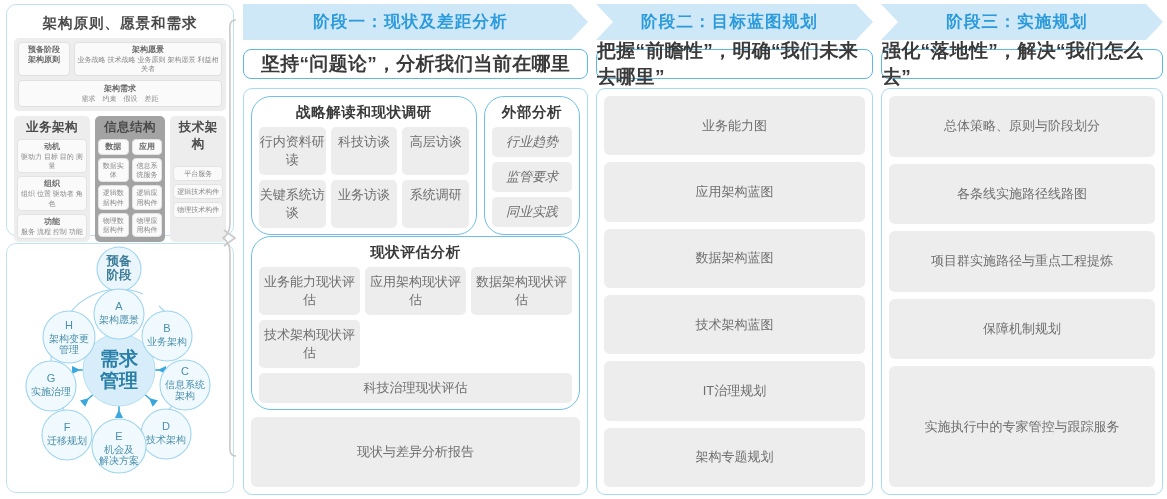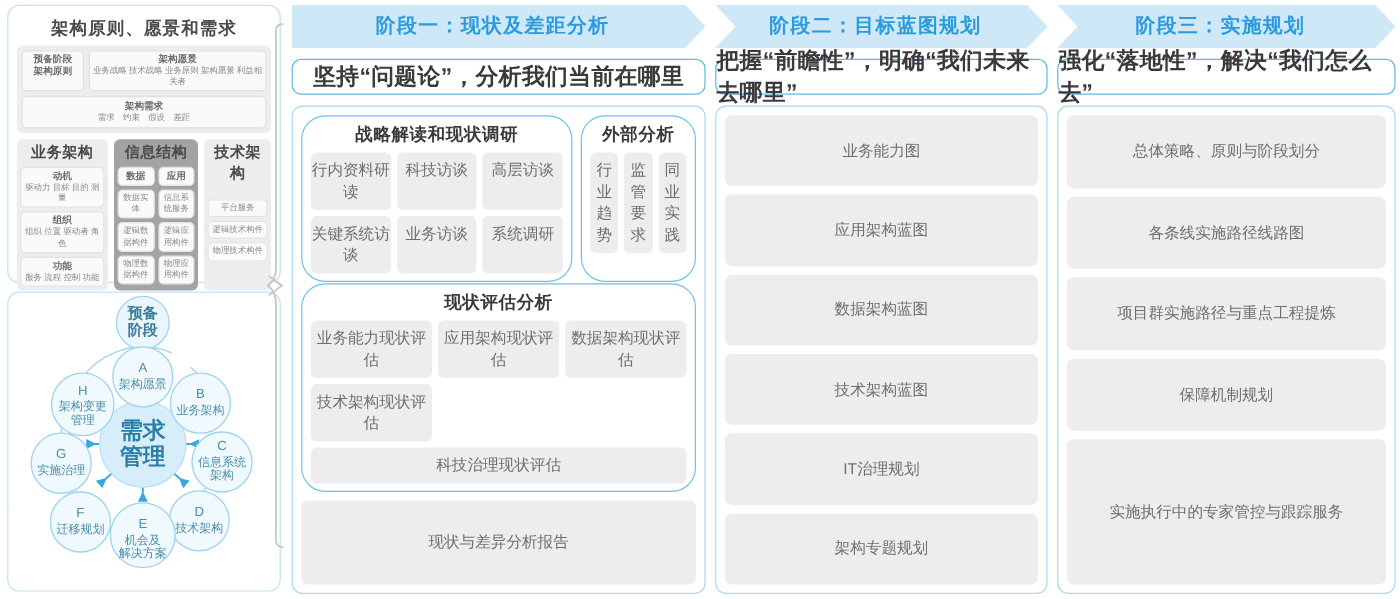--- a/index.html
+++ b/index.html
@@ -84,21 +84,21 @@
     background: #fff; padding: 7px; display: flex; flex-direction: column; }
 
   
   .p1-top { display: flex; gap: 7px; }
   .card { border: 1.3px solid #6ec0e8; border-radius: 20px; background: #fff; padding: 6px 7px; }
   .card-title { text-align: center; font-weight: bold; font-size: 14.5px; color: #3a3a3a;
     letter-spacing: .6px; margin-bottom: 5px; }
   .chip { background: #ededed; border-radius: 5px; text-align: center;
     font-size: 13px; color: #6f6f6f; padding: 6px 0; }
   .grid2 { display: grid; grid-template-columns: 1fr 1fr 1fr; gap: 5px; }
-  .stack { display: flex; flex-direction: row; gap: 5px; }
+  .stack { display: flex; flex-direction: column; gap: 5px; font-style: italic; }
   .card-strat { flex: 1; }
   .card-ext { width: 96px; }
   .p1-mid { margin-top: 1px; }
   .chip-wide { margin-top: 5px; }
   .p1-report { margin-top: 7px; flex: 1; background: #ededed; border-radius: 6px;
     display: flex; align-items: center; justify-content: center;
     font-size: 13px; color: #6f6f6f; }
 
   
   .plain-stack { display: flex; flex-direction: column; gap: 7px; height: 100%; }

